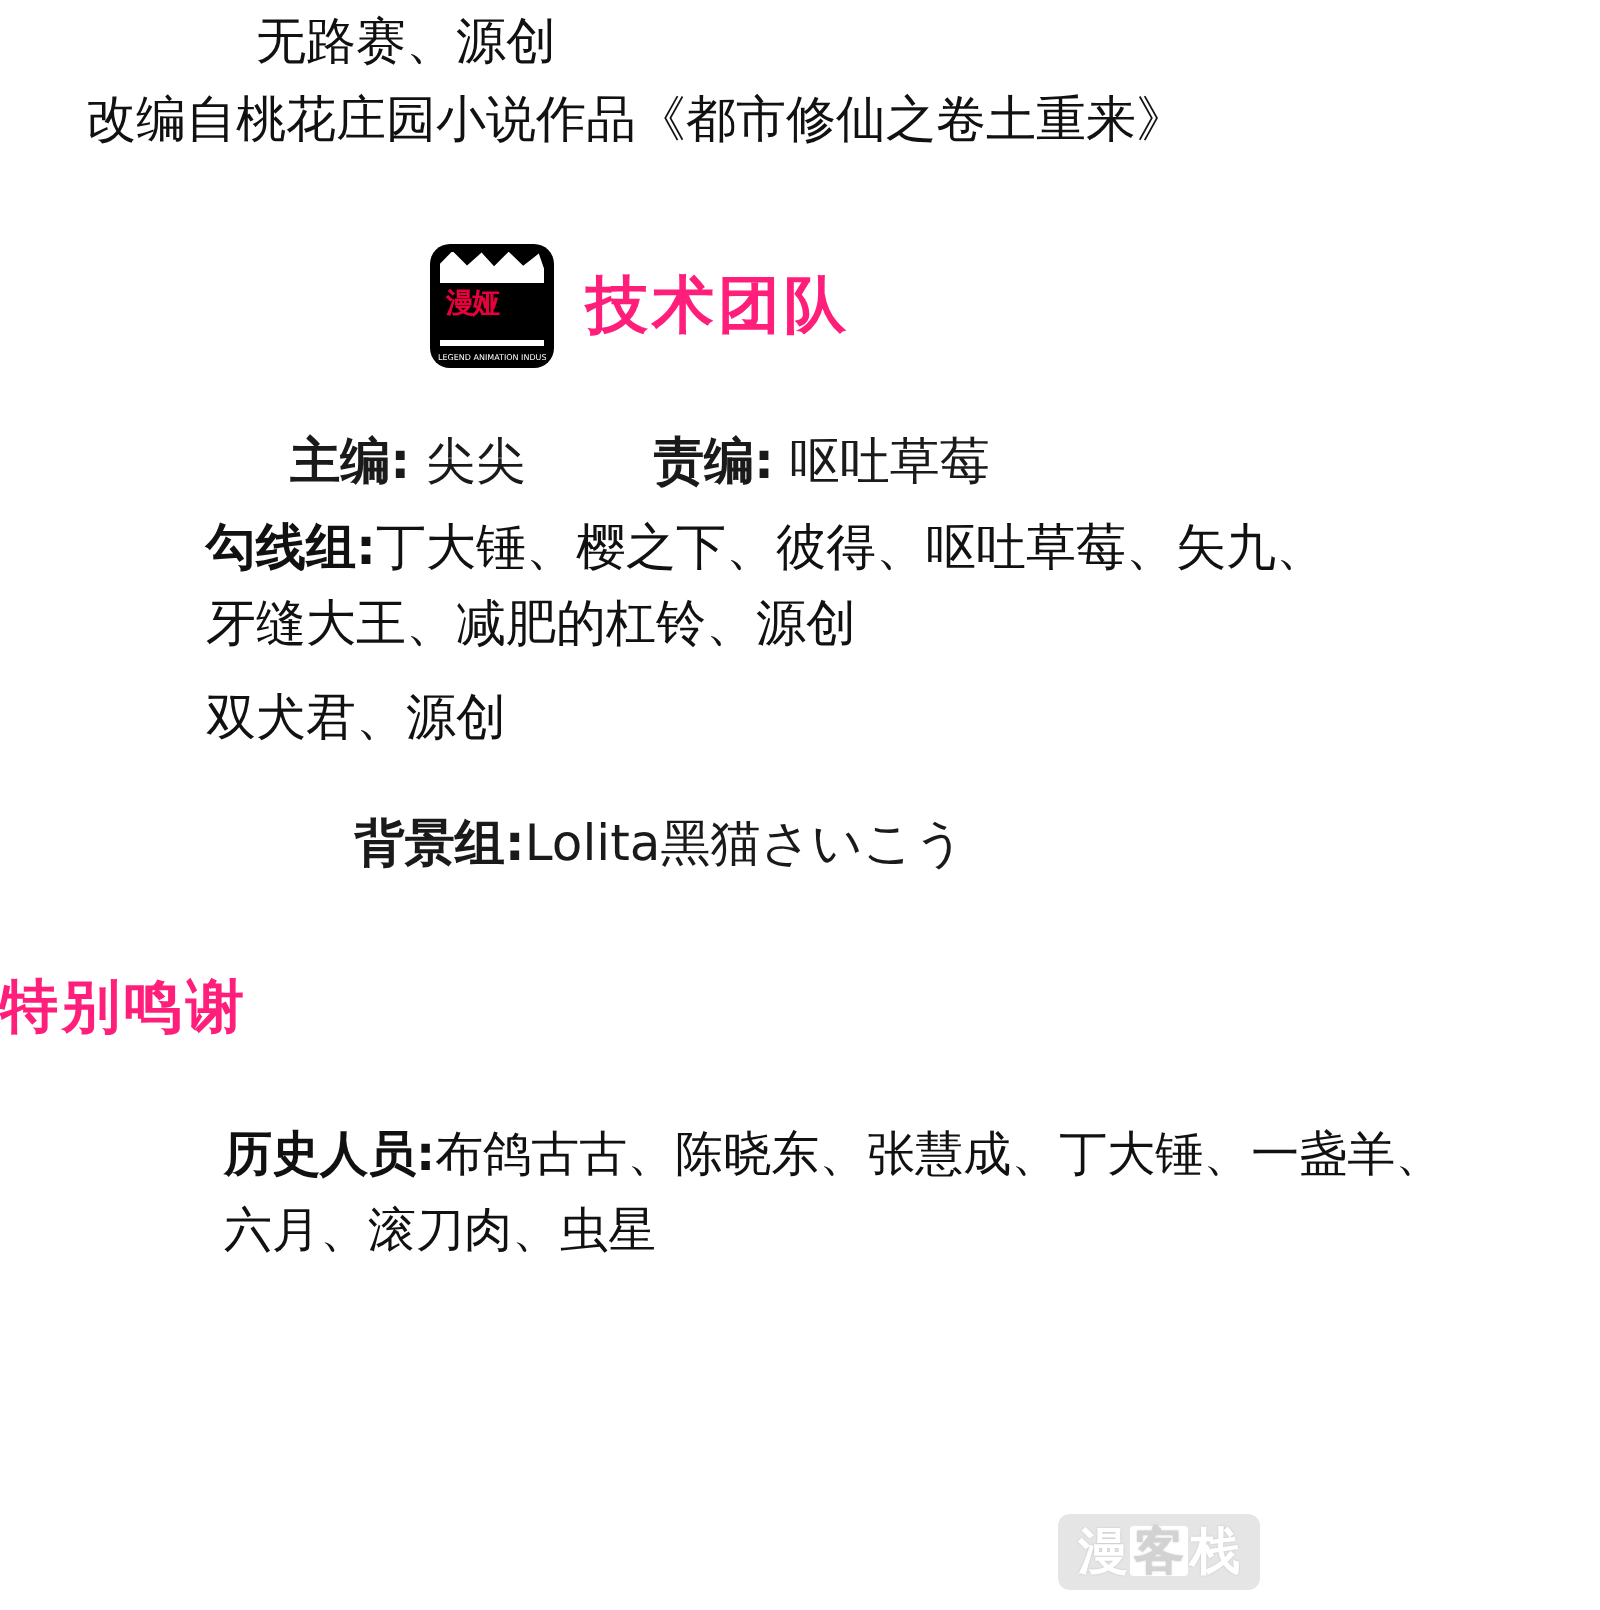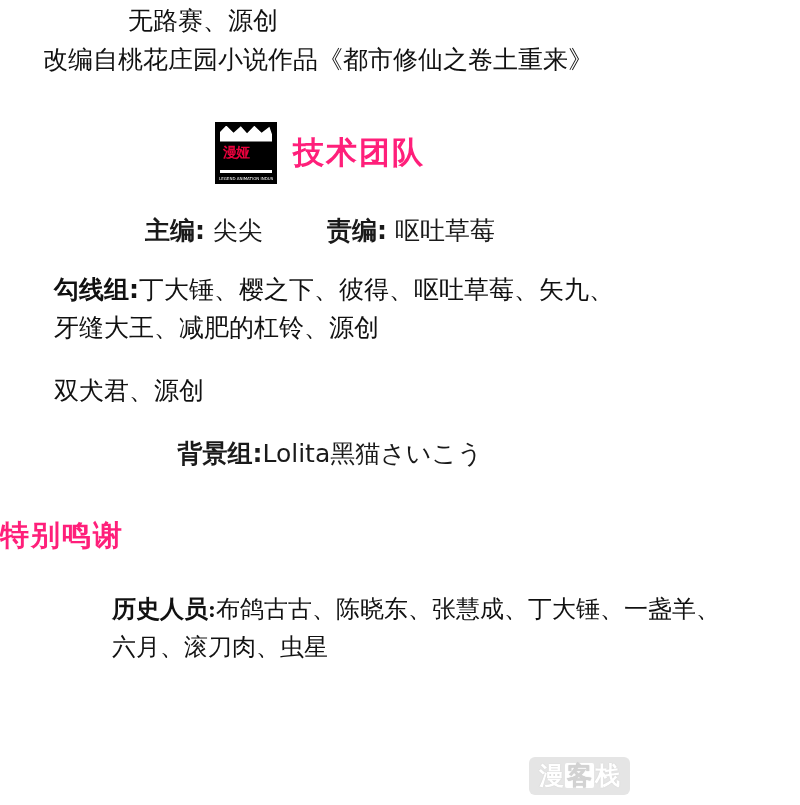--- a/index.html
+++ b/index.html
@@ -55,21 +55,21 @@
     justify-content: center;
     gap: 16px;
     margin-top: 42px;
   }
   .logo {
     width: 62px;
     height: 62px;
     background: #000000;
     position: relative;
     flex: 0 0 auto;
-    border-radius: 0;
+    border-radius: 10px;
   }
   .logo .l-top {
     position: absolute;
     top: 4px; left: 5px; right: 5px;
     height: 16px;
     background: #ffffff;
     clip-path: polygon(0% 40%, 12% 0%, 26% 45%, 40% 5%, 52% 48%, 66% 2%, 80% 46%, 95% 8%, 100% 55%, 100% 100%, 0% 100%);
   }
   .logo .l-mid {
     position: absolute;
@@ -119,42 +119,42 @@
     margin-top: 30px;
     text-align: center;
     font-size: 25px;
   }
   .tt-names .gap {
     display: inline-block;
     width: 48px;
   }
 
   .block {
-    margin-top: 24px;
-    padding-left: 54px;
+    margin-top: 8px;
+    padding-left: 103px;
     padding-right: 90px;
   }
   .block .line {
     text-indent: 0;
   }
 
   .bg-line {
     margin-top: 26px;
     text-align: center;
     font-size: 25px;
     padding-left: 20px;
   }
 
   .history {
     margin-top: 34px;
     padding-left: 112px;
     padding-right: 95px;
     font-size: 24px;
   }
-  .history .line { font-size: 24px; line-height: 1.6; font-family: Liberation Serif, serif; }
+  .history .line { font-size: 24px; line-height: 1.6; }
 
   
   .watermark {
     position: absolute;
     right: 10px;
     bottom: 10px;
     background: #e5e5e5;
     border-radius: 6px;
     padding: 6px 10px 7px 10px;
     display: flex;

